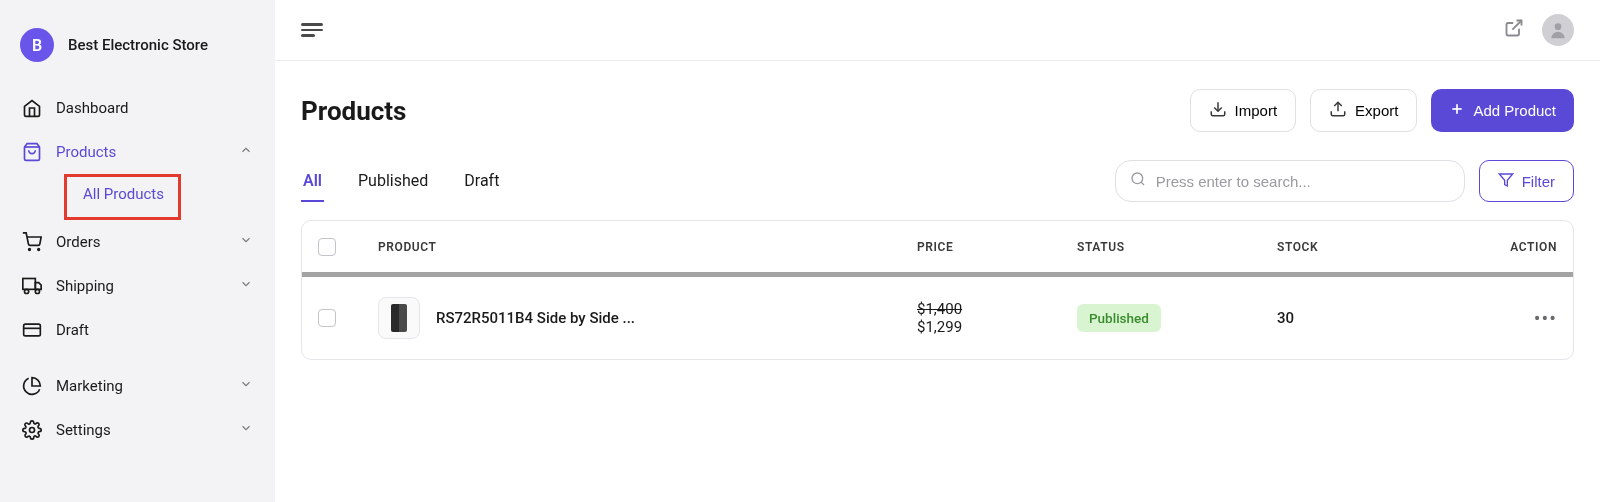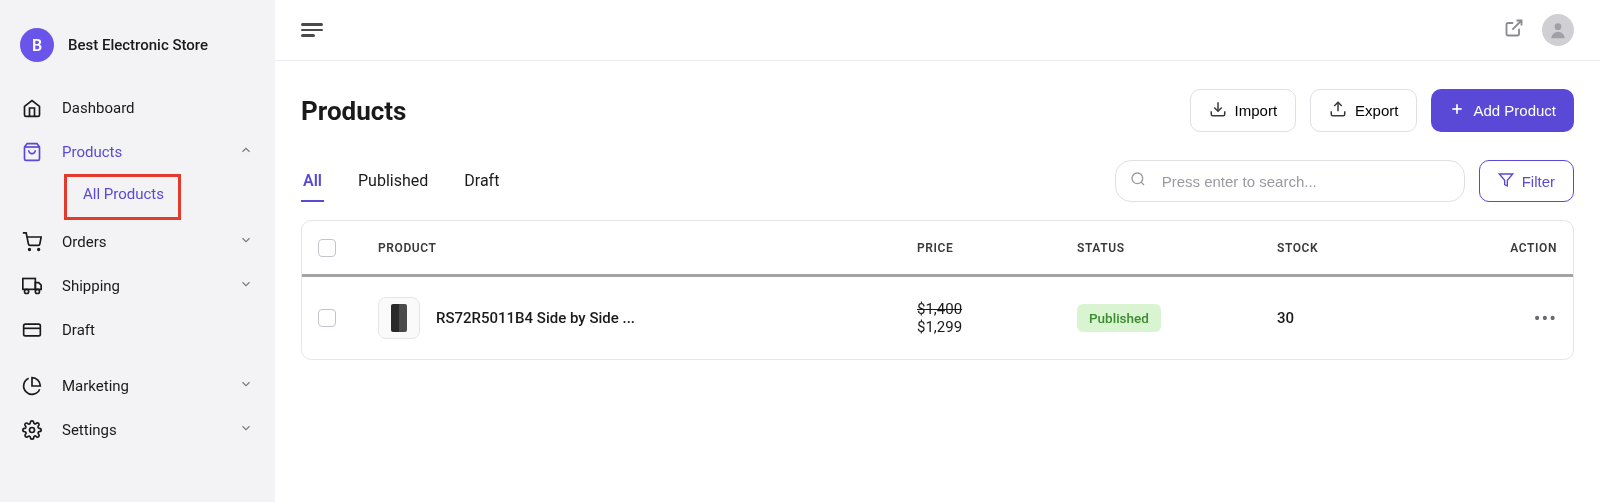--- a/index.html
+++ b/index.html
@@ -6,21 +6,21 @@
     body { font-family: -apple-system, BlinkMacSystemFont, "Segoe UI", Roboto, sans-serif; color: #1a1a1a; background: #fff; }
     .app { display: flex; min-height: 502px; }
 
     
     .sidebar { width: 275px; background: #f3f3f5; padding: 20px 0; flex-shrink: 0; }
     .store-header { display: flex; align-items: center; padding: 8px 20px 24px; gap: 14px; }
     .store-avatar { width: 34px; height: 34px; border-radius: 50%; background: #6a55ea; color: #fff; display: flex; align-items: center; justify-content: center; font-weight: 600; font-size: 16px; }
     .store-name { font-size: 15px; font-weight: 500; color: #1a1a1a; }
 
     .nav { padding: 0 10px; }
-    .nav-item { display: flex; align-items: center; gap: 20px; padding: 12px 12px; border-radius: 6px; cursor: pointer; font-size: 15px; color: #1a1a1a; position: relative; }
+    .nav-item { display: flex; align-items: center; gap: 14px; padding: 12px 12px; border-radius: 6px; cursor: pointer; font-size: 15px; color: #1a1a1a; position: relative; }
     .nav-item.active { color: #5a49d6; }
     .nav-icon { width: 20px; height: 20px; display: flex; align-items: center; justify-content: center; flex-shrink: 0; }
     .nav-chevron { margin-left: auto; }
     .nav-sub { padding-left: 32px; }
     .nav-subitem { padding: 10px 12px; font-size: 15px; color: #5a49d6; cursor: pointer; }
     .highlight-box { border: 3px solid #e23b2e; display: inline-block; padding: 2px 10px 8px 12px; margin-left: 22px; }
 
     
     .main { flex: 1; display: flex; flex-direction: column; }
     .topbar { display: flex; align-items: center; padding: 14px 26px; border-bottom: 1px solid #ececef; }
@@ -36,27 +36,27 @@
     .header-actions { display: flex; gap: 14px; }
     .btn { display: flex; align-items: center; gap: 8px; padding: 10px 18px; border: 1px solid #e0e0e4; border-radius: 10px; background: #fff; font-size: 15px; font-weight: 500; cursor: pointer; }
     .btn.primary { background: #5a49d6; color: #fff; border: none; }
     .btn.outline-primary { border: 1px solid #5a49d6; color: #5a49d6; background: #fff; }
 
     .toolbar { display: flex; align-items: center; margin-bottom: 18px; }
     .tabs { display: flex; gap: 32px; }
     .tab { padding: 10px 2px; font-size: 16px; color: #1a1a1a; cursor: pointer; }
     .tab.active { color: #5a49d6; font-weight: 600; border-bottom: 2.5px solid #5a49d6; }
     .toolbar-right { margin-left: auto; display: flex; gap: 14px; }
-    .search { display: flex; align-items: center; gap: 16px; border: 1px solid #e0e0e4; border-radius: 16px; padding: 10px 14px; width: 350px; }
+    .search { display: flex; align-items: center; gap: 10px; border: 1px solid #e0e0e4; border-radius: 16px; padding: 10px 14px; width: 350px; }
     .search input { border: none; outline: none; font-size: 15px; flex: 1; color: #333; }
     .search input::placeholder { color: #9a9aa0; }
 
     .table { border: 1px solid #e6e6ea; border-radius: 10px; overflow: hidden; }
     .thead, .trow { display: grid; grid-template-columns: 60px 1fr 160px 200px 180px 100px; align-items: center; padding: 0 16px; }
-    .thead { height: 56px; border-bottom: 3px solid #a3a3a3; }
+    .thead { height: 56px; border-bottom: 5px solid #a3a3a3; }
     .th { font-size: 12px; letter-spacing: 0.6px; font-weight: 600; color: #3a3a3a; }
     .th.action { text-align: right; }
     .trow { height: 82px; }
     .checkbox { width: 18px; height: 18px; border: 1.5px solid #c4c4cc; border-radius: 4px; cursor: pointer; }
     .product-cell { display: flex; align-items: center; gap: 16px; }
     .product-thumb { width: 42px; height: 42px; border: 1px solid #e6e6ea; border-radius: 8px; display: flex; align-items: center; justify-content: center; background: #fafafa; }
     .thumb-inner { width: 16px; height: 28px; background: linear-gradient(to right, #2a2a2a 50%, #4a4a4a 50%); border-radius: 2px; }
     .product-name { font-size: 15px; font-weight: 500; }
     .price-old { text-decoration: line-through; color: #1a1a1a; font-size: 15px; }
     .price-new { color: #1a1a1a; font-size: 15px; }

